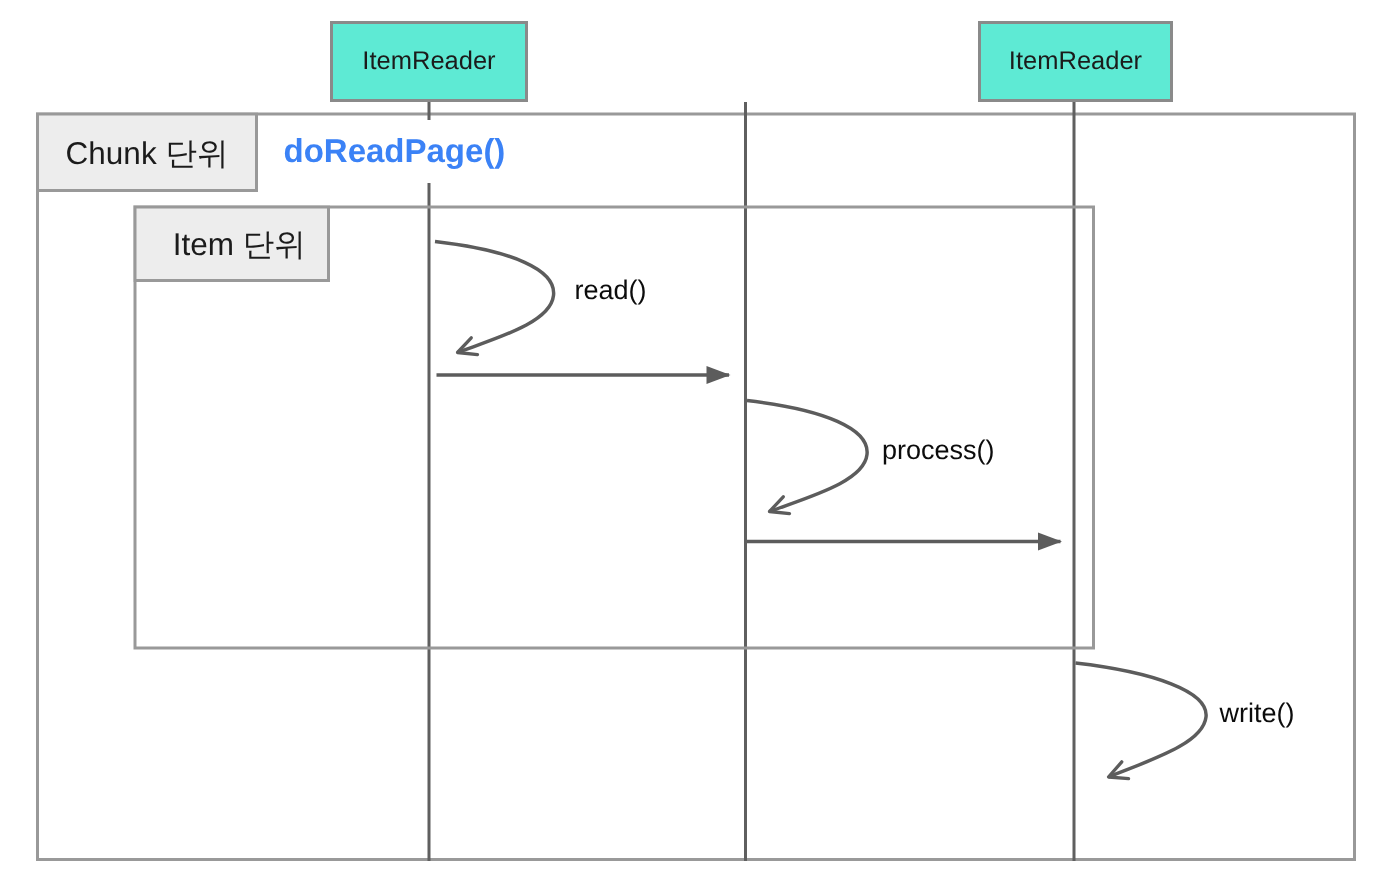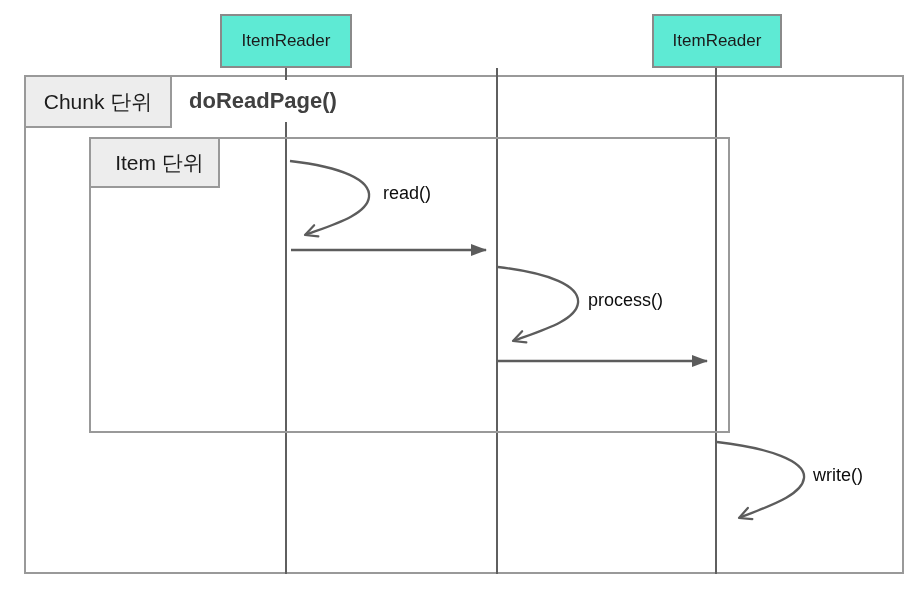--- a/index.html
+++ b/index.html
@@ -77,21 +77,21 @@
   
   #op-title {
     position: absolute;
     left: 179px; top: 80px;
     width: 252px; height: 42px;
     background: #ffffff;
     display: flex;
     align-items: center;
     font-size: 22px;
     font-weight: bold;
-    color: #404040;
+    color: #3b82f6;
     padding-left: 10px;
     box-sizing: border-box;
     z-index: 3;
   }
 
   
   .msg-label {
     position: absolute;
     font-size: 18px;
     font-weight: normal;

